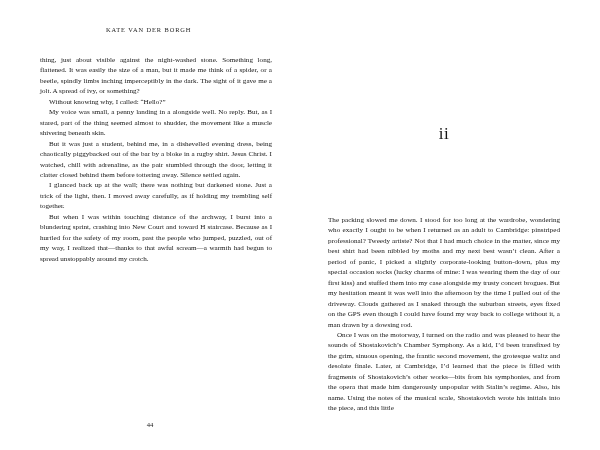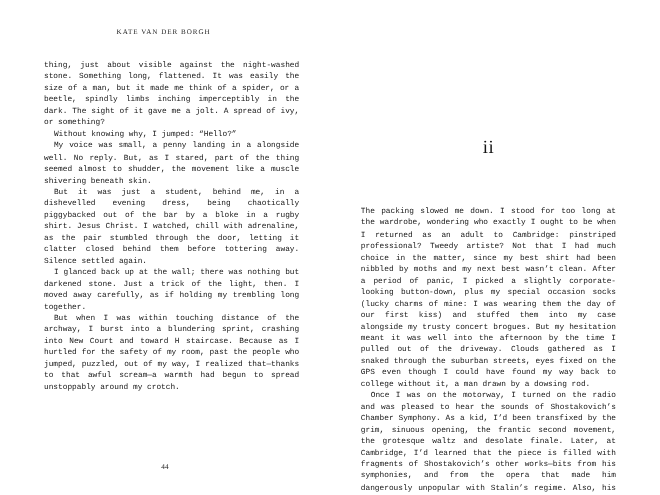--- a/index.html
+++ b/index.html
@@ -41,21 +41,20 @@
     margin: 0 0 22px 66px;
     font-family: "Liberation Serif", serif;
   }
   .bodytext {
     font-size: 7.1px;
     line-height: 10.45px;
     text-align: justify;
     margin: 0;
     color: #151515;
     hyphens: auto;
-    font-family: Liberation Mono, monospace;
     -webkit-hyphens: auto;
   }
   .bodytext.indent {
     text-indent: 9px;
   }
   .folio {
     position: absolute;
     bottom: 22px;
     left: 0;
     width: 100%;
@@ -65,35 +64,35 @@
   }
   .chapter-number {
     text-align: center;
     font-size: 17px;
     letter-spacing: 0.5px;
     color: #141414;
     margin: 98px 0 0 0;
     font-family: "Liberation Serif", serif;
   }
   .chapter-body {
-    margin-top: 44px;
+    margin-top: 71px;
   }
 </style>
 </head>
 <body>
 
 <div class="spread">
 
   <div class="page page-left">
     <div class="running-head">KATE VAN DER BORGH</div>
     <p class="bodytext">thing, just about visible against the night-washed stone. Something long, flattened. It was easily the size of a man, but it made me think of a spider, or a beetle, spindly limbs inching imperceptibly in the dark. The sight of it gave me a jolt. A spread of ivy, or something?</p>
-    <p class="bodytext indent">Without knowing why, I jumped: “Hello?”</p>
+    <p class="bodytext indent">Without knowing why, I called: “Hello?”</p>
     <p class="bodytext indent">My voice was small, a penny landing in a alongside well. No reply. But, as I stared, part of the thing seemed almost to shudder, the movement like a muscle shivering beneath skin.</p>
     <p class="bodytext indent">But it was just a student, behind me, in a dishevelled evening dress, being chaotically piggybacked out of the bar by a bloke in a rugby shirt. Jesus Christ. I watched, chill with adrenaline, as the pair stumbled through the door, letting it clatter closed behind them before tottering away. Silence settled again.</p>
-    <p class="bodytext indent">I glanced back up at the wall; there was nothing but darkened stone. Just a trick of the light, then. I moved away carefully, as if holding my trembling long together.</p>
+    <p class="bodytext indent">I glanced back up at the wall; there was nothing but darkened stone. Just a trick of the light, then. I moved away carefully, as if holding my trembling self together.</p>
     <p class="bodytext indent">But when I was within touching distance of the archway, I burst into a blundering sprint, crashing into New Court and toward H staircase. Because as I hurtled for the safety of my room, past the people who jumped, puzzled, out of my way, I realized that—thanks to that awful scream—a warmth had begun to spread unstoppably around my crotch.</p>
     <div class="folio">44</div>
   </div>
 
   <div class="page page-right">
     <div class="chapter-number">ii</div>
     <div class="chapter-body">
       <p class="bodytext">The packing slowed me down. I stood for too long at the wardrobe, wondering who exactly I ought to be when I returned as an adult to Cambridge: pinstriped professional? Tweedy artiste? Not that I had much choice in the matter, since my best shirt had been nibbled by moths and my next best wasn’t clean. After a period of panic, I picked a slightly corporate-looking button-down, plus my special occasion socks (lucky charms of mine: I was wearing them the day of our first kiss) and stuffed them into my case alongside my trusty concert brogues. But my hesitation meant it was well into the afternoon by the time I pulled out of the driveway. Clouds gathered as I snaked through the suburban streets, eyes fixed on the GPS even though I could have found my way back to college without it, a man drawn by a dowsing rod.</p>
       <p class="bodytext indent">Once I was on the motorway, I turned on the radio and was pleased to hear the sounds of Shostakovich’s Chamber Symphony. As a kid, I’d been transfixed by the grim, sinuous opening, the frantic second movement, the grotesque waltz and desolate finale. Later, at Cambridge, I’d learned that the piece is filled with fragments of Shostakovich’s other works—bits from his symphonies, and from the opera that made him dangerously unpopular with Stalin’s regime. Also, his name. Using the notes of the musical scale, Shostakovich wrote his initials into the piece, and this little</p>
     </div>

